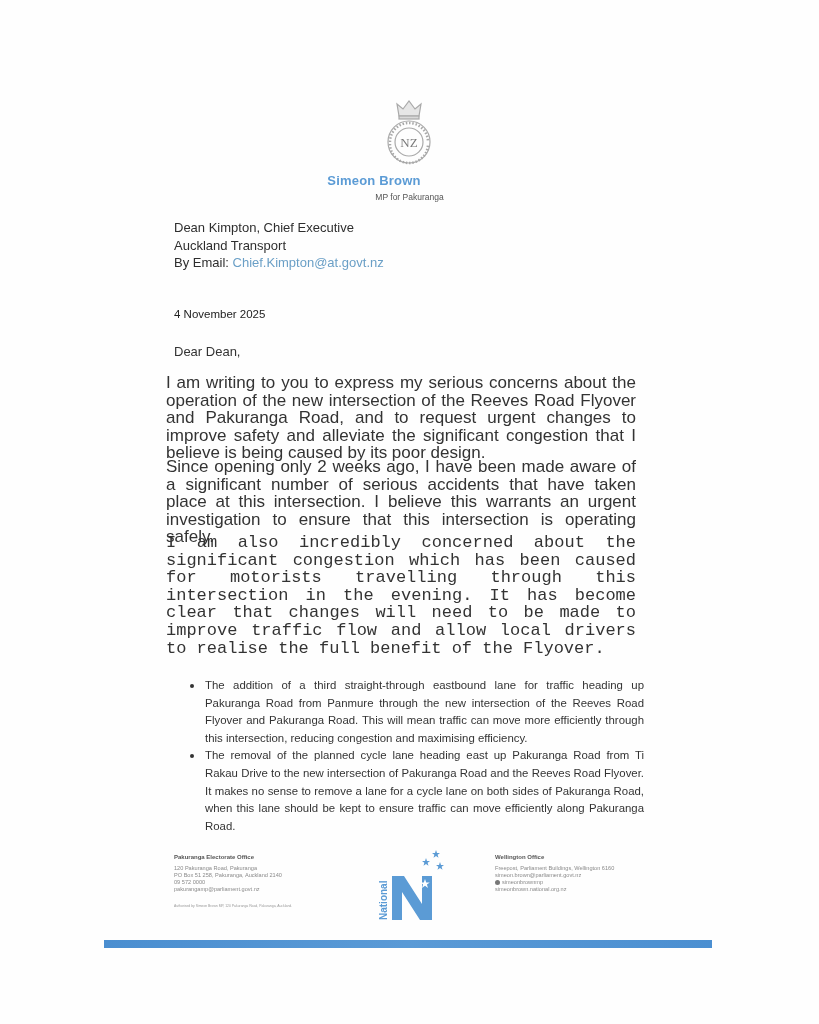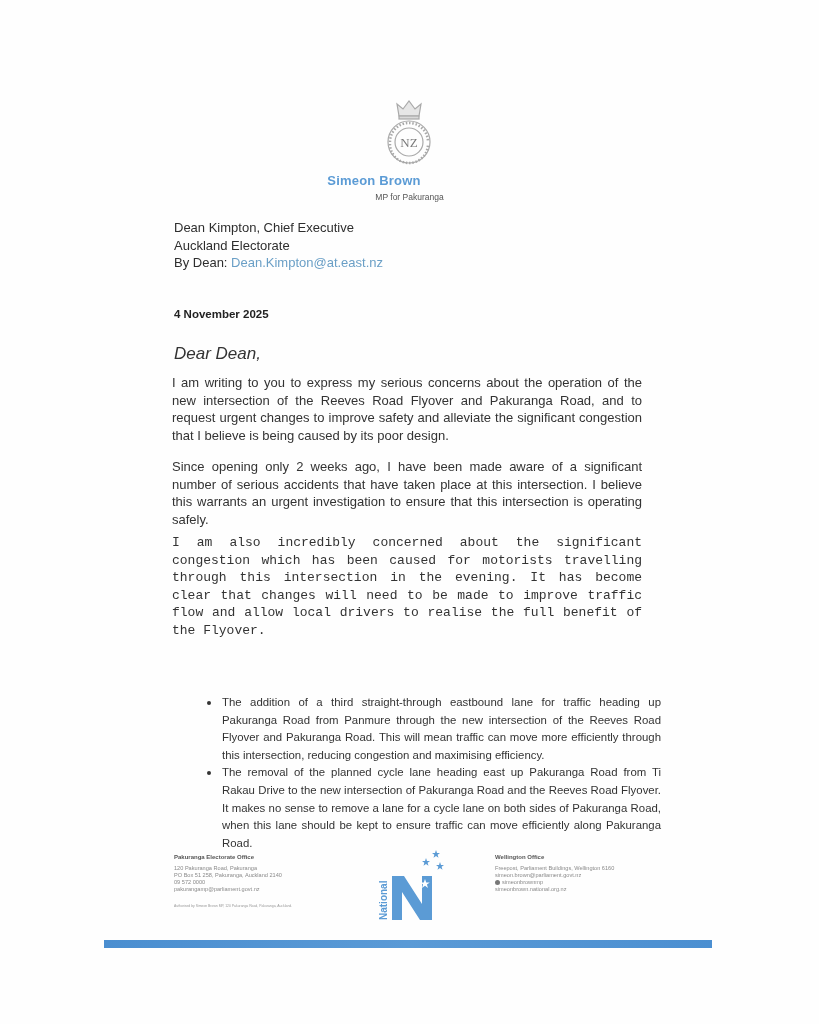--- a/index.html
+++ b/index.html
@@ -9,31 +9,31 @@
 
     .crest { position: absolute; left: 383px; top: 96px; width: 52px; height: 72px; }
     .mp-name { position: absolute; left: 0; width: 748px; top: 173px; text-align: center;
                font-size: 13px; font-weight: bold; color: #5b9bd5; letter-spacing: 0.2px; }
     .mp-sub { position: absolute; left: 0; width: 819px; top: 192px; text-align: center;
               font-size: 8.5px; color: #555; }
 
     .addr { position: absolute; left: 174px; top: 219px; font-size: 13px; line-height: 17.5px; color: #2e2e2e; }
     .addr .email { color: #6a9fc6; }
 
-    .date { position: absolute; left: 174px; top: 308px; font-size: 11.5px; font-weight: bold; color: #222; }
-    .greet { position: absolute; left: 174px; top: 344px; font-size: 17px; color: #333; font-style: italic; }
+    .date { position: absolute; left: 174px; top: 308px; font-size: 11.5px; font-weight: normal; color: #222; }
+    .greet { position: absolute; left: 174px; top: 344px; font-size: 13px; color: #333; }
 
-    .para { position: absolute; left: 172px; width: 470px; font-size: 13px; line-height: 17.6px;
+    .para { position: absolute; left: 166px; width: 470px; font-size: 17px; line-height: 17.6px;
             text-align: justify; color: #333; }
     .p1 { top: 374px; }
     .p2 { top: 458px; }
     .p3 { top: 534px; font-family: Liberation Mono, monospace; }
     .p4 { top: 624px; }
 
-    .bullets { position: absolute; left: 174px; width: 470px; top: 677px; margin: 17px; padding: 0; list-style: none;
+    .bullets { position: absolute; left: 174px; width: 470px; top: 677px; margin: 0; padding: 0; list-style: none;
                font-size: 11.4px; line-height: 17.6px; color: #333; }
     .bullets li { position: relative; padding-left: 31px; text-align: justify; }
     .bullets li .dot { position: absolute; left: 16px; top: 7px; width: 4px; height: 4px; border-radius: 50%; background: #333; }
 
     .foot-left { position: absolute; left: 174px; top: 854px; color: #8a8a8a; font-size: 5.6px; line-height: 7px; }
     .foot-left .title, .foot-right .title { font-weight: bold; color: #555; font-size: 6px; margin-bottom: 4px; }
     .foot-left .auth { margin-top: 10px; font-size: 3.4px; color: #9a9a9a; }
     .foot-right { position: absolute; left: 495px; top: 854px; color: #8a8a8a; font-size: 5.6px; line-height: 7px; }
     .fb-icon { display: inline-block; width: 5px; height: 5px; border-radius: 50%; background: #777; vertical-align: -1px; margin-right: 2px; }
 
@@ -57,23 +57,23 @@
       <path d="M7 48 A19 19 0 0 0 45 48" stroke-dasharray="1.5 1.8" stroke-width="2.5"></path>
     </g>
     <text x="26" y="51" text-anchor="middle" font-family="Liberation Serif, serif" font-size="13" fill="#7a7a7a">NZ</text>
   </svg>
 
   <div class="mp-name">Simeon Brown</div>
   <div class="mp-sub">MP for Pakuranga</div>
 
   <div class="addr">
     <div>Dean Kimpton, Chief Executive</div>
-    <div>Auckland Electorate</div>
+    <div>Auckland Transport</div>
     <div>
-      <span>By Dean: </span><span class="email">Dean.Kimpton@at.east.nz</span>
+      <span>By Email: </span><span class="email">Chief.Kimpton@at.govt.nz</span>
     </div>
   </div>
 
   <div class="date">4 November 2025</div>
   <div class="greet">Dear Dean,</div>
 
   <div class="para p1">I am writing to you to express my serious concerns about the operation of the new intersection of the Reeves Road Flyover and Pakuranga Road, and to request urgent changes to improve safety and alleviate the significant congestion that I believe is being caused by its poor design.</div>
   <div class="para p2">Since opening only 2 weeks ago, I have been made aware of a significant number of serious accidents that have taken place at this intersection. I believe this warrants an urgent investigation to ensure that this intersection is operating safely.</div>
   <div class="para p3">I am also incredibly concerned about the significant congestion which has been caused for motorists travelling through this intersection in the evening. It has become clear that changes will need to be made to improve traffic flow and allow local drivers to realise the full benefit of the Flyover.</div>
 

